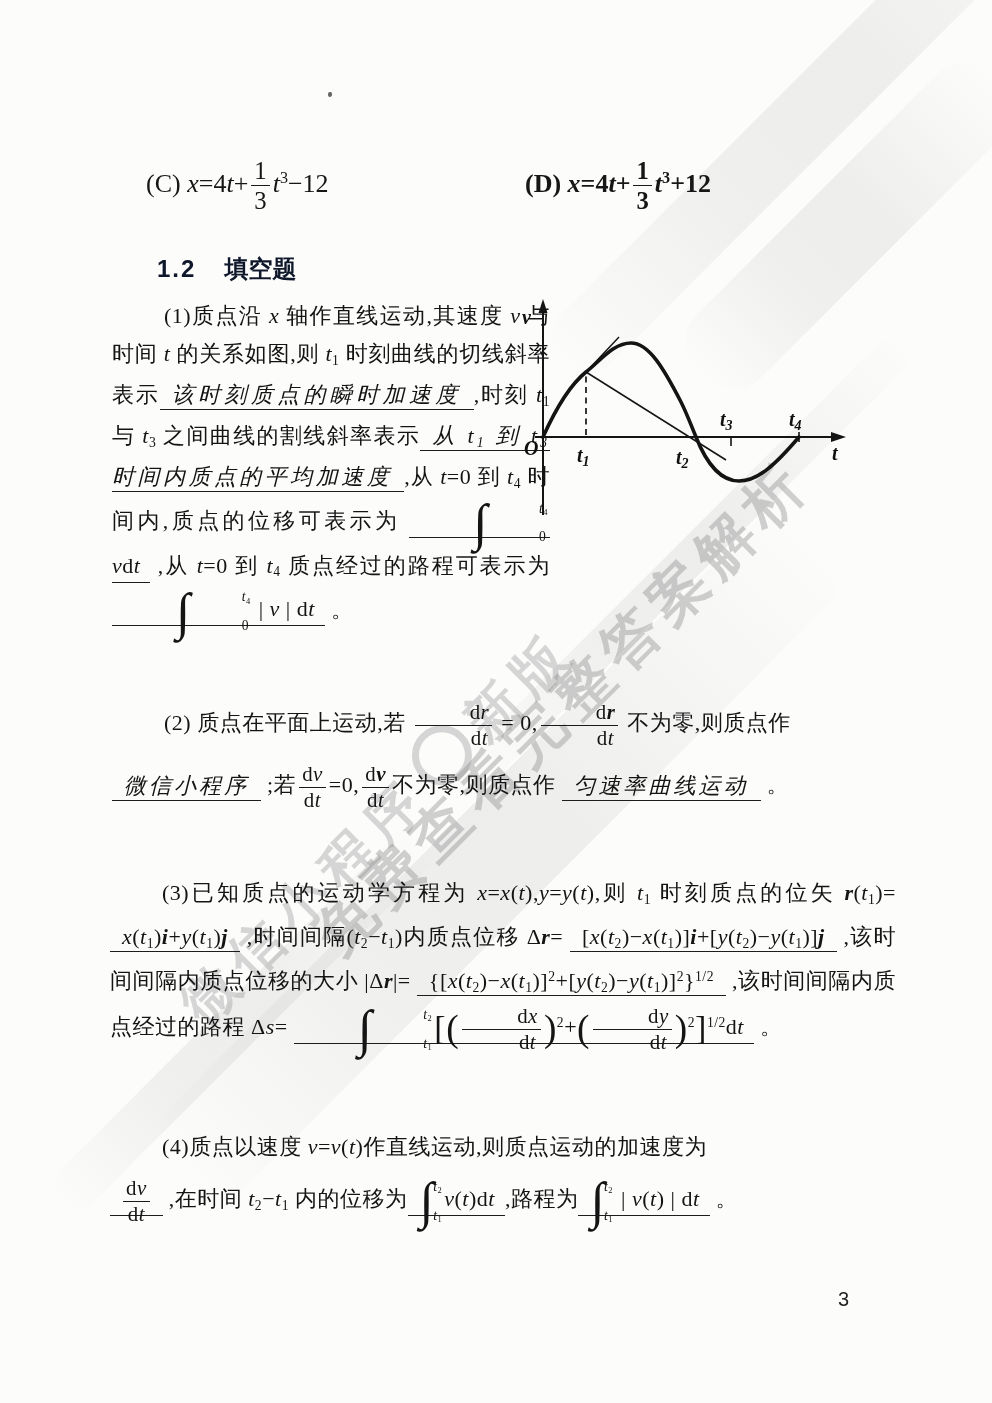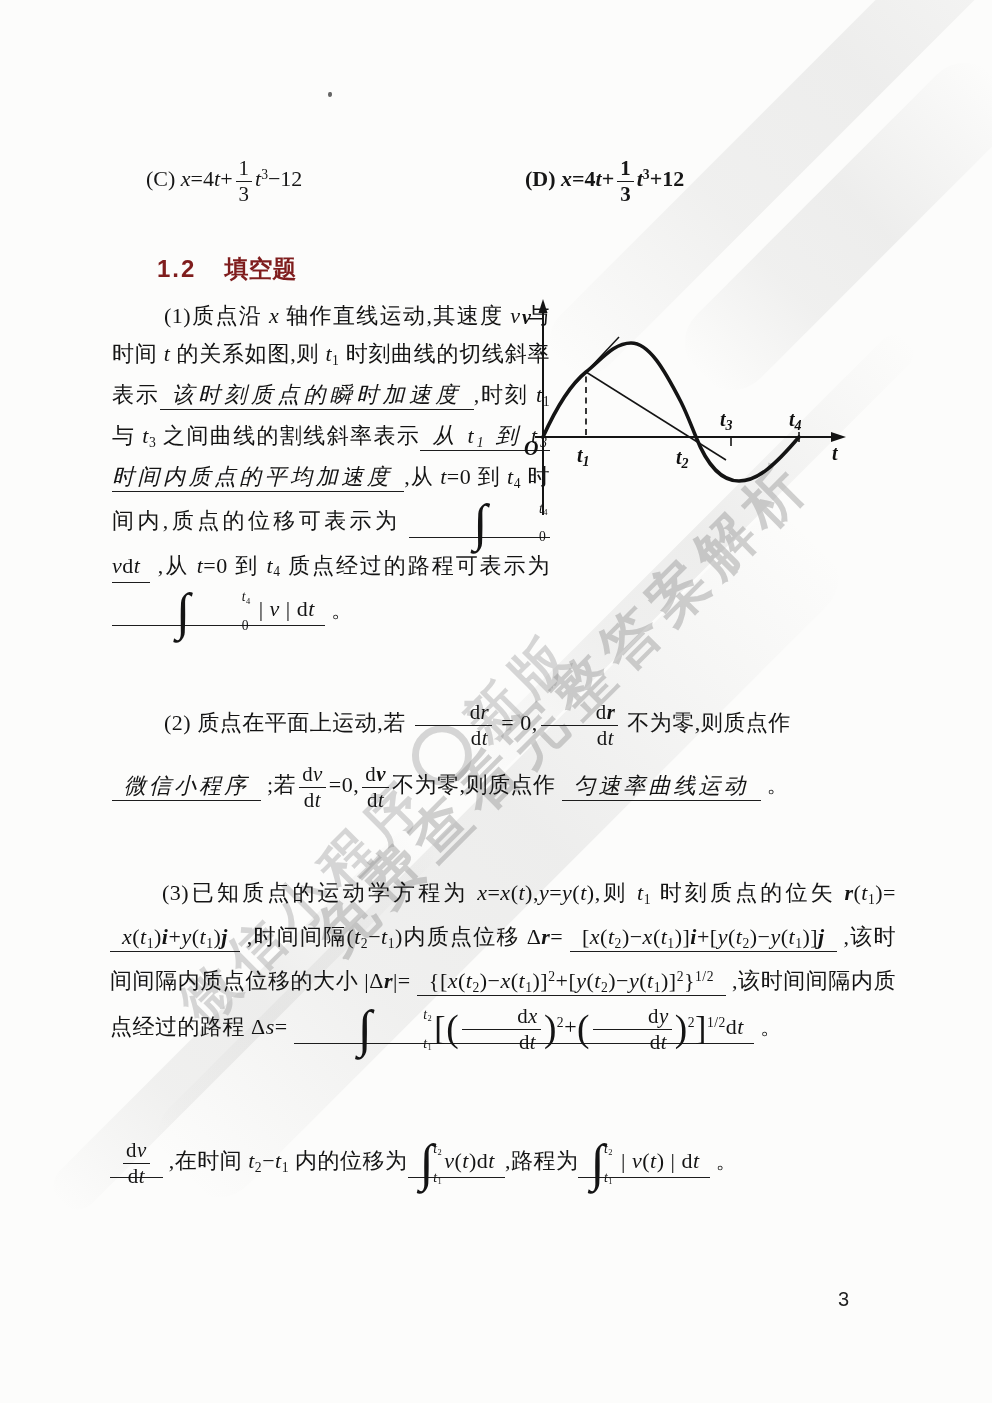--- a/index.html
+++ b/index.html
@@ -17,22 +17,22 @@
   .wm{position:absolute;transform:rotate(-45deg);transform-origin:0 50%;
     color:#8d8d8d;white-space:nowrap;font-weight:700;
     font-family:"Liberation Sans","DejaVu Sans",sans-serif;}
   .wm1{left:192px;top:978px;font-size:54px;letter-spacing:10px;opacity:.34;}
   .wm2{left:326px;top:906px;font-size:58px;letter-spacing:9px;opacity:.40;}
   .wm-logo{display:inline-block;width:46px;height:46px;border:7px solid currentColor;
     border-radius:50%;vertical-align:-6px;margin:0 10px;}
   
   .content{position:absolute;inset:0;z-index:2;}
   .abs{position:absolute;}
-  .math-row{font-size:22px;white-space:nowrap;}
-  .heading{font-family:"Liberation Sans","DejaVu Sans",sans-serif;font-weight:700;font-size:24px;color:#7f1d1d;}
+  .math-row{font-size:26px;white-space:nowrap;}
+  .heading{font-family:"Liberation Sans","DejaVu Sans",sans-serif;font-weight:700;font-size:24px;color:#0f172a;}
   .heading .num{margin-right:28px;letter-spacing:2px;}
   .para{font-size:22px;line-height:38px;text-align:justify;letter-spacing:.5px;color:#141414;}
   .indent{text-indent:52px;}
   .p1{width:438px;line-height:38px;}
   
   i{font-family:"Liberation Serif","DejaVu Serif",serif;}
   sub{font-size:.62em;vertical-align:baseline;position:relative;top:.28em;}
   sup{font-size:.62em;vertical-align:baseline;position:relative;top:-.55em;}
   .fr{display:inline-flex;flex-direction:column;vertical-align:middle;text-align:center;
       margin:0 3px;line-height:1.18;font-size:.95em;}
@@ -158,20 +158,21 @@
             </span>
           </span><span class="bk">[</span><span class="bp">(</span><span class="fr">
             <span class="n">d<i>x</i></span>
             <span class="d">d<i>t</i></span>
           </span><span class="bp">)</span><sup>2</sup>+<span class="bp">(</span><span class="fr">
             <span class="n">d<i>y</i></span>
             <span class="d">d<i>t</i></span>
           </span><span class="bp">)</span><sup>2</sup><span class="bk">]</span><sup>1/2</sup>d<i>t</i></span> 。</div>
 
     <div class="abs para" style="left:110px;top:1128px;width:786px;">
+      <div class="indent">(4)质点以速度 <i>v</i>=<i>v</i>(<i>t</i>)作直线运动,则质点运动的加速度为</div>
       <div style="margin-top:10px;"><span class="ans ansm"><span class="fr">
               <span class="n">d<i>v</i></span>
               <span class="d">d<i>t</i></span>
             </span></span> ,在时间 <i>t</i><sub>2</sub>−<i>t</i><sub>1</sub> 内的位移为<span class="ans ansm"><span class="ig">
               <span class="is">∫</span>
               <span class="il">
                 <span class="iu"><i>t</i><sub>2</sub></span>
                 <span class="ib"><i>t</i><sub>1</sub></span>
               </span>
             </span><i>v</i>(<i>t</i>)d<i>t</i></span>,路程为<span class="ans ansm"><span class="ig">

